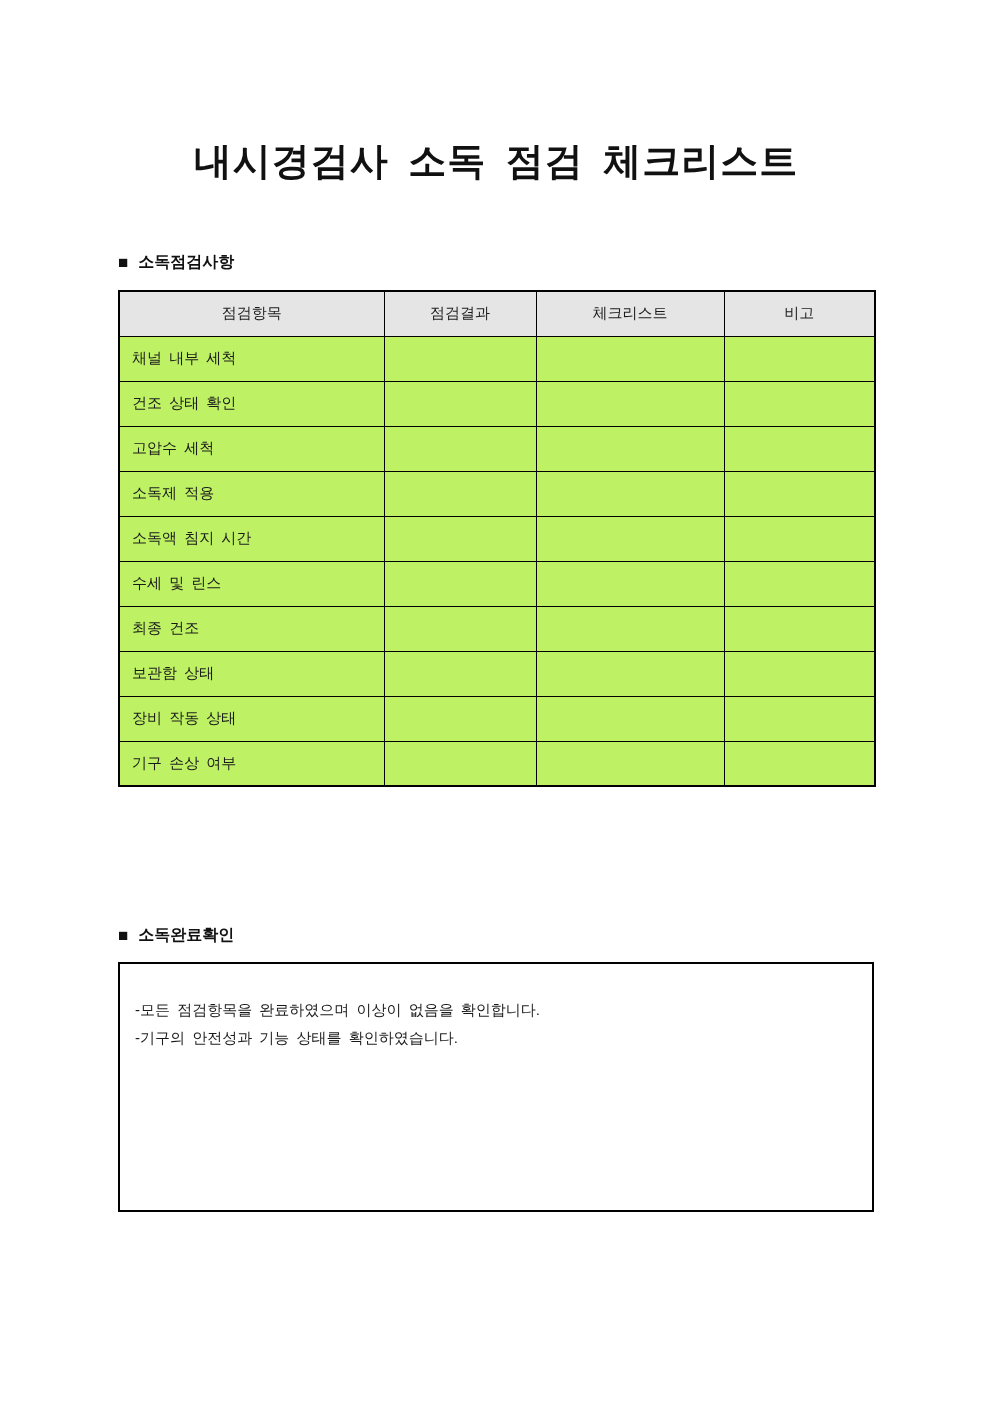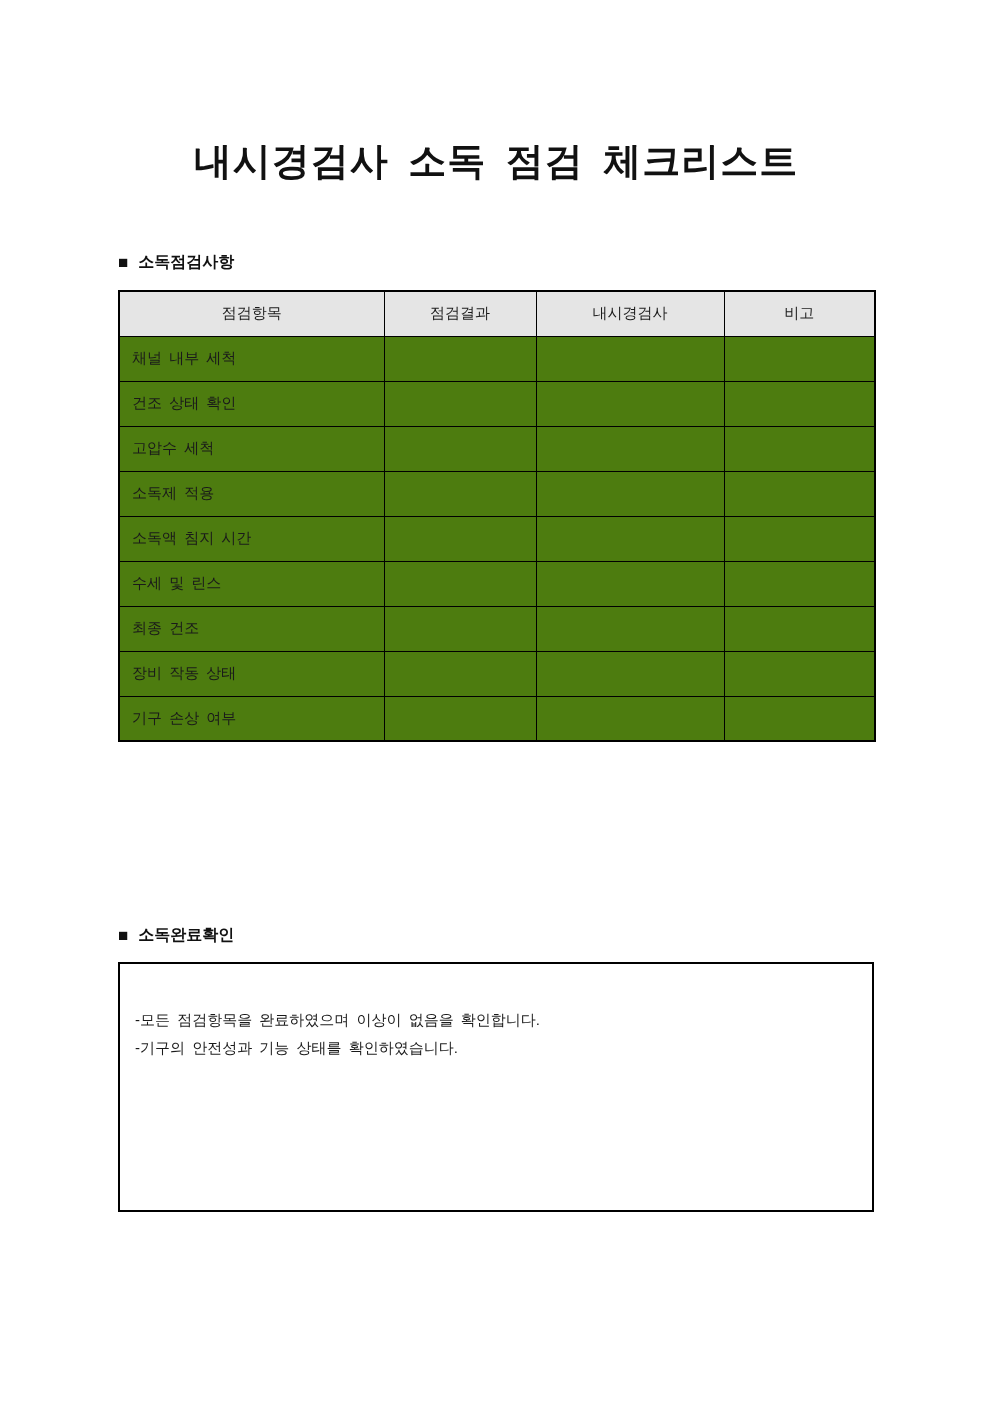--- a/index.html
+++ b/index.html
@@ -60,38 +60,38 @@
     vertical-align: middle;
   }
   table.checklist th {
     height: 45px;
     background: #e5e5e5;
     text-align: center;
     color: #1a1a1a;
   }
   table.checklist td {
     height: 45px;
-    background: #4d7c0f;
+    background: #bef264;
     margin-left: 24px;
   }
   table.checklist td.item {
     text-align: left;
     padding-left: 12px;
     color: #1a1a1a;
   }
 
   .confirm-box {
     position: absolute;
     top: 962px;
     left: 118px;
     width: 756px;
     height: 250px;
     border: 2px solid #000000;
     background: #ffffff;
-    padding: 42px 20px 0 15px;
+    padding: 32px 20px 0 15px;
   }
   .confirm-box .note {
     font-size: 15px;
     line-height: 28px;
     word-spacing: 3px;
     color: #1a1a1a;
     white-space: nowrap;
   }
 </style>
 </head>
@@ -110,21 +110,21 @@
     <colgroup>
       <col style="width:265px">
       <col style="width:152px">
       <col style="width:188px">
       <col style="width:151px">
     </colgroup>
     <thead>
       <tr>
         <th>점검항목</th>
         <th>점검결과</th>
-        <th>내시경검사</th>
+        <th>체크리스트</th>
         <th>비고</th>
       </tr>
     </thead>
     <tbody>
       <tr>
         <td class="item">채널 내부 세척</td>
         <td></td>
         <td></td>
         <td></td>
       </tr>
@@ -153,20 +153,26 @@
         <td></td>
       </tr>
       <tr>
         <td class="item">수세 및 린스</td>
         <td></td>
         <td></td>
         <td></td>
       </tr>
       <tr>
         <td class="item">최종 건조</td>
+        <td></td>
+        <td></td>
+        <td></td>
+      </tr>
+      <tr>
+        <td class="item">보관함 상태</td>
         <td></td>
         <td></td>
         <td></td>
       </tr>
       <tr>
         <td class="item">장비 작동 상태</td>
         <td></td>
         <td></td>
         <td></td>
       </tr>

